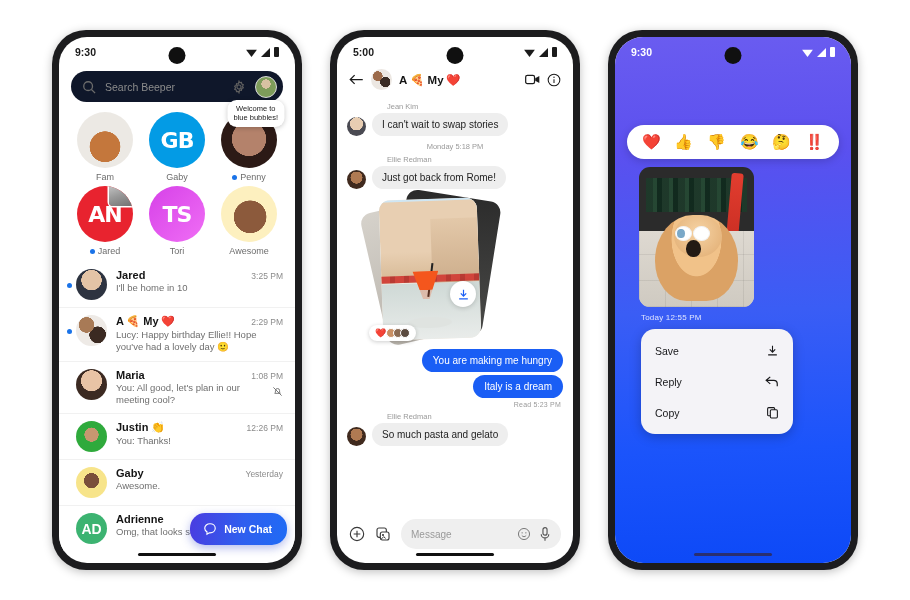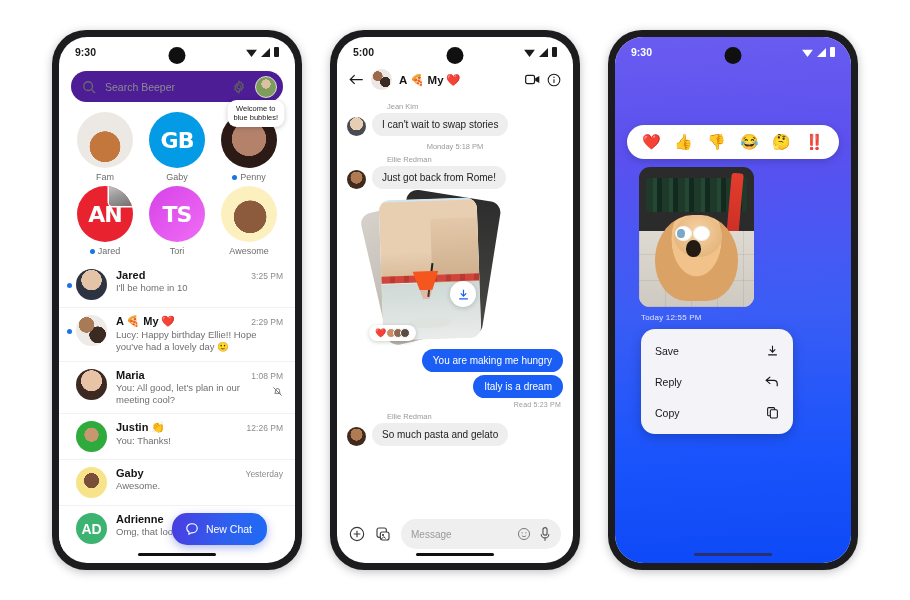--- a/index.html
+++ b/index.html
@@ -44,21 +44,21 @@
   .ico-bat  { width: 5px; height: 10px; background: currentColor; border-radius: 1px; }
   .homebar {
     position: absolute; bottom: 7px; left: 50%; transform: translateX(-50%);
     width: 78px; height: 3px; border-radius: 2px; background: #101010; z-index: 35;
   }
   .homebar.light { background: #2a2f70; }
 
   
   .searchrow { display: flex; align-items: center; padding: 4px 12px 8px; }
   .searchbar {
-    flex: 1; height: 31px; border-radius: 17px; background: #4c1d95;
+    flex: 1; height: 31px; border-radius: 17px; background: #0f172a;
     display: flex; align-items: center; gap: 9px; padding: 0 6px 0 11px;
   }
   .search-text { font-size: 10.5px; color: #8c8c8c; flex: 1; }
   .gear { width: 14px; height: 14px; flex: 0 0 auto; }
   .me-avatar {
     width: 22px; height: 22px; border-radius: 50%; flex: 0 0 auto;
     background: radial-gradient(circle at 50% 35%, #d8c2a2 0 28%, #7e9c5a 29% 100%);
     border: 1px solid #dcdcdc;
   }
 
@@ -94,25 +94,25 @@
   .av { width: 31px; height: 31px; border-radius: 50%; flex: 0 0 auto; margin-right: 9px; overflow:hidden; position: relative; }
   .av-txt { display:flex;align-items:center;justify-content:center;color:#fff;font-size:14px;font-weight:700; }
   .cl-body { flex: 1; min-width: 0; }
   .cl-top { display: flex; align-items: baseline; justify-content: space-between; gap: 6px; }
   .cl-name { font-size: 11px; font-weight: 700; color: #141414; white-space: nowrap; overflow: hidden; text-overflow: ellipsis; }
   .cl-time { font-size: 8.5px; color: #8b8b8b; flex: 0 0 auto; }
   .cl-prev { font-size: 9.5px; color: #6f6f6f; line-height: 1.3; margin-top: 1px; padding-right: 14px; }
   .mute-ico { position: absolute; right: 12px; bottom: 16px; width: 11px; height: 11px; }
 
   .fab {
-    position: absolute; right: 28px; bottom: 18px; z-index: 25;
+    position: absolute; right: 8px; bottom: 18px; z-index: 25;
     display: flex; align-items: center; gap: 7px;
     padding: 9px 15px 9px 13px; border-radius: 15px;
     background: linear-gradient(100deg,#4a3ce0 0%,#2f5fef 55%,#1f6bf5 100%);
-    color: #fff; font-size: 10.5px; font-weight: 400;
+    color: #fff; font-size: 10.5px; font-weight: 700;
     box-shadow: 0 3px 10px rgba(40,60,200,.35);
   }
 
   
   .convhead { display: flex; align-items: center; gap: 7px; padding: 2px 12px 8px; }
   .back-ico { width: 15px; height: 13px; flex: 0 0 auto; }
   .grp-av { width: 21px; height: 21px; border-radius: 50%; flex: 0 0 auto;
             background: radial-gradient(circle at 32% 34%, #9c6a4a 0 24%, transparent 25%),
                         radial-gradient(circle at 68% 62%, #3a2b24 0 26%, transparent 27%),
                         #ece7e2; }

